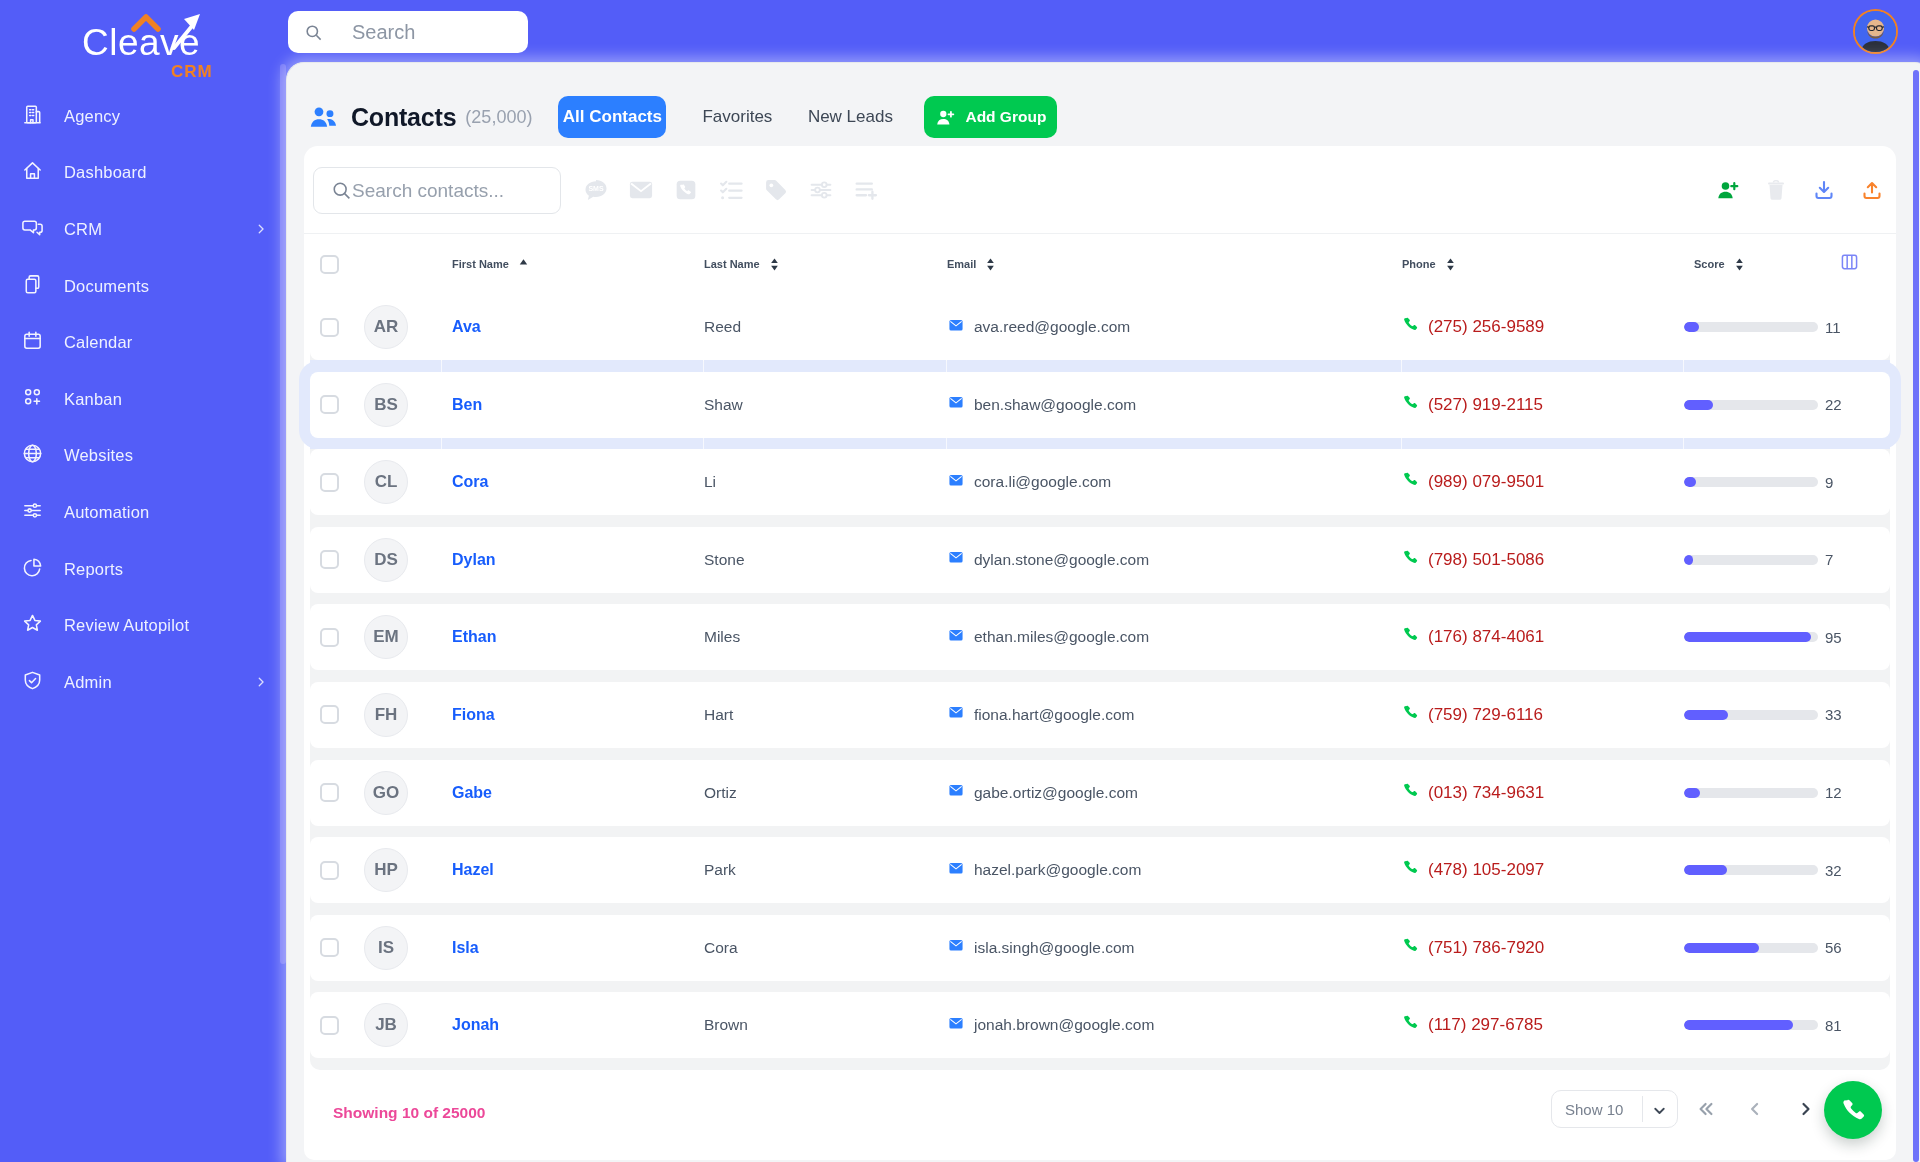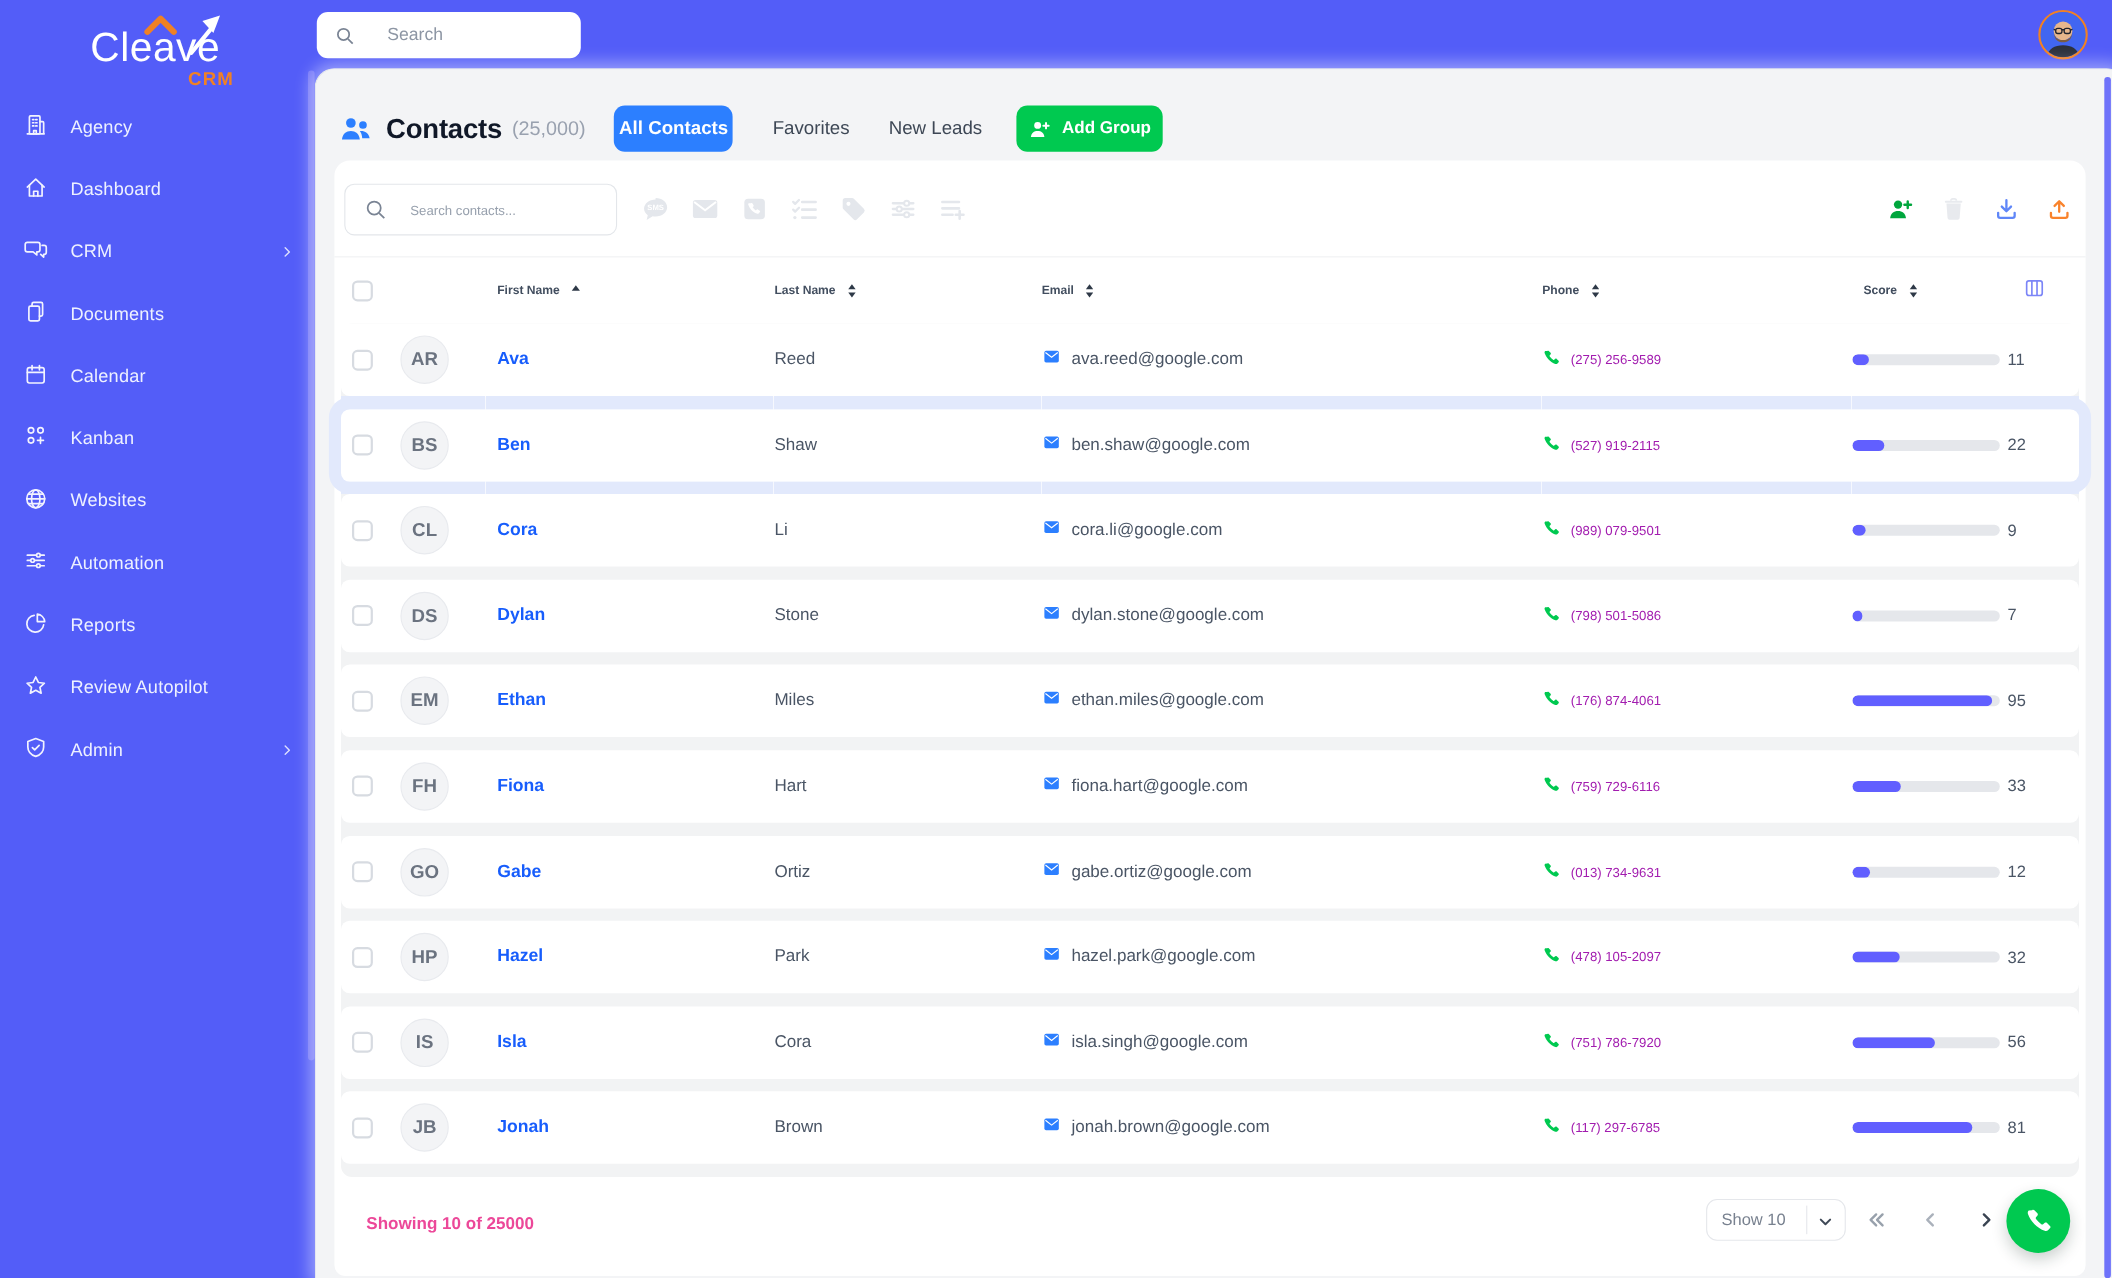--- a/index.html
+++ b/index.html
@@ -15,21 +15,21 @@
   .side-thumb { position:absolute; left:280px; top:64px; width:6px; height:900px; border-radius:3px; background:#7477f9; }
   .nav { position:absolute; left:0; top:88px; width:286px; }
   .nav-item { height:56.6px; display:flex; align-items:center; padding-left:21px; color:#eef1ff; cursor:pointer; position:relative; }
   .nav-item svg.nicon { width:23px; height:23px; opacity:.93; }
   .nav-label { margin-left:20px; font-size:16.5px; letter-spacing:.2px; }
   .nav-chev { position:absolute; right:18px; width:14px; height:14px; opacity:.8; }
 
   
   .top-search { position:absolute; left:288px; top:11px; width:240px; height:42px; background:#fff; border-radius:10px; display:flex; align-items:center; padding-left:16px; }
   .top-search svg { width:19px; height:19px; }
-  .top-search span { margin-left:29px; font-size:16px; color:#8d96a4; }
+  .top-search span { margin-left:29px; font-size:20px; color:#8d96a4; }
   .avatar { position:absolute; left:1853px; top:9px; width:45px; height:45px; border-radius:50%; border:2.5px solid #f08124; overflow:hidden; background:#3f66f2; }
   .avatar svg { width:100%; height:100%; display:block; }
 
   
   .panel { position:absolute; left:286px; top:62px; width:1647px; height:1100px; background:#f3f4f6; border-radius:18px 18px 0 0; border:1px solid #e7e9ec; border-bottom:none; box-shadow:0 0 14px 5px rgba(255,255,255,.38); }
   .right-thumb { position:absolute; left:1913px; top:70px; width:6px; height:1092px; border-radius:4px; background:#6e72fa; }
 
   
   .page-header { position:absolute; left:21px; top:33px; height:42px; display:flex; align-items:center; }
   .ph-icon { width:31px; height:31px; }
@@ -41,21 +41,21 @@
   .tab-new { margin-left:28px; width:92px; }
   .add-group { margin-left:28px; width:133px; height:42px; border-radius:10px; background:#00c950; color:#fff; font-size:15.5px; font-weight:700; display:flex; align-items:center; justify-content:center; border:none; cursor:pointer; }
   .add-group svg { width:21px; height:21px; margin-right:9px; }
 
   
   .card { position:absolute; left:17px; top:83px; width:1592px; height:1014px; background:#fff; border-radius:14px 14px 10px 10px; }
 
   .toolbar { position:relative; height:88px; border-bottom:1px solid #eff1f3; }
   .tb-search { position:absolute; left:9px; top:21px; width:248px; height:47px; border:1px solid #e3e6ea; border-radius:9px; display:flex; align-items:center; padding-left:17px; background:#fff; }
   .tb-search svg { width:21px; height:21px; }
-  .tb-search span { margin-left:21px; font-size:12px; color:#97a0ad; }
+  .tb-search span { font-size:19px; color:#97a0ad; }
   .bulk-icons { position:absolute; left:278px; top:0; height:88px; display:flex; align-items:center; }
   .bulk-icons .bi { width:28px; height:28px; margin-right:17px; display:flex; align-items:center; justify-content:center; }
   .bulk-icons svg { width:28px; height:28px; }
   .act-icons { position:absolute; right:12px; top:0; height:88px; display:flex; align-items:center; gap:24px; }
   .act-icons .ai { width:24px; height:24px; display:flex; align-items:center; justify-content:center; cursor:pointer; }
   .act-icons svg { width:24px; height:24px; }
 
   
   .tgrid { display:grid; grid-template-columns:54px 78px 262px 243px 455px 282px 206px; align-items:center; }
   .thead { height:60px; margin:0 6px; color:#424e5f; font-size:11px; font-weight:700; }
@@ -73,21 +73,21 @@
   .trow.hl::before, .trow.hl::after { content:""; position:absolute; left:0; right:0; height:11.6px;
     background:linear-gradient(90deg,#e2e9fc 0 131px,rgba(255,255,255,.7) 131px 132px,#e2e9fc 132px 393px,rgba(255,255,255,.7) 393px 394px,#e2e9fc 394px 636px,rgba(255,255,255,.7) 636px 637px,#e2e9fc 637px 1091px,rgba(255,255,255,.7) 1091px 1092px,#e2e9fc 1092px 1373px,rgba(255,255,255,.7) 1373px 1374px,#e2e9fc 1374px 100%); }
   .trow.hl::before { top:-11.6px; }
   .trow.hl::after { bottom:-11.6px; }
   .checkbox { width:19px; height:19px; border:2px solid #d7dbe1; border-radius:5px; background:#fff; margin-left:10px; cursor:pointer; }
   .avatar-cell { width:44px; height:44px; border-radius:50%; background:#f3f4f6; border:1px solid #e8eaee; display:flex; align-items:center; justify-content:center; font-size:17px; font-weight:700; color:#6b7380; }
   .c-first { padding-left:10px; font-size:16px; font-weight:700; color:#175dfc; cursor:pointer; }
   .c-last { font-size:15.5px; color:#4a5565; }
   .c-email { display:flex; align-items:center; font-size:15.5px; color:#4a5565; }
   .c-email svg { width:18px; height:15px; margin-right:9px; }
-  .c-phone { display:flex; align-items:center; font-size:12px; color:#a21caf; }
+  .c-phone { display:flex; align-items:center; font-size:17px; color:#b91c1c; }
   .c-phone svg { width:17px; height:17px; margin-right:9px; }
   .c-score { display:flex; align-items:center; }
   .bar { width:134px; height:10px; border-radius:5px; background:#e5e7eb; overflow:hidden; }
   .bar-fill { height:10px; border-radius:5px; background:#615fff; }
   .score-val { margin-left:7px; font-size:15px; color:#4a5565; min-width:24px; }
 
   
   .cfooter { position:absolute; left:0; bottom:0; width:100%; height:92px; }
   .showing { position:absolute; left:29px; top:36px; font-size:15.5px; font-weight:700; color:#ec4899; }
   .show-box { position:absolute; right:218px; top:22px; width:127px; height:38px; border:1px solid #e5e7eb; border-radius:10px; background:#fff; display:flex; align-items:center; cursor:pointer; }

